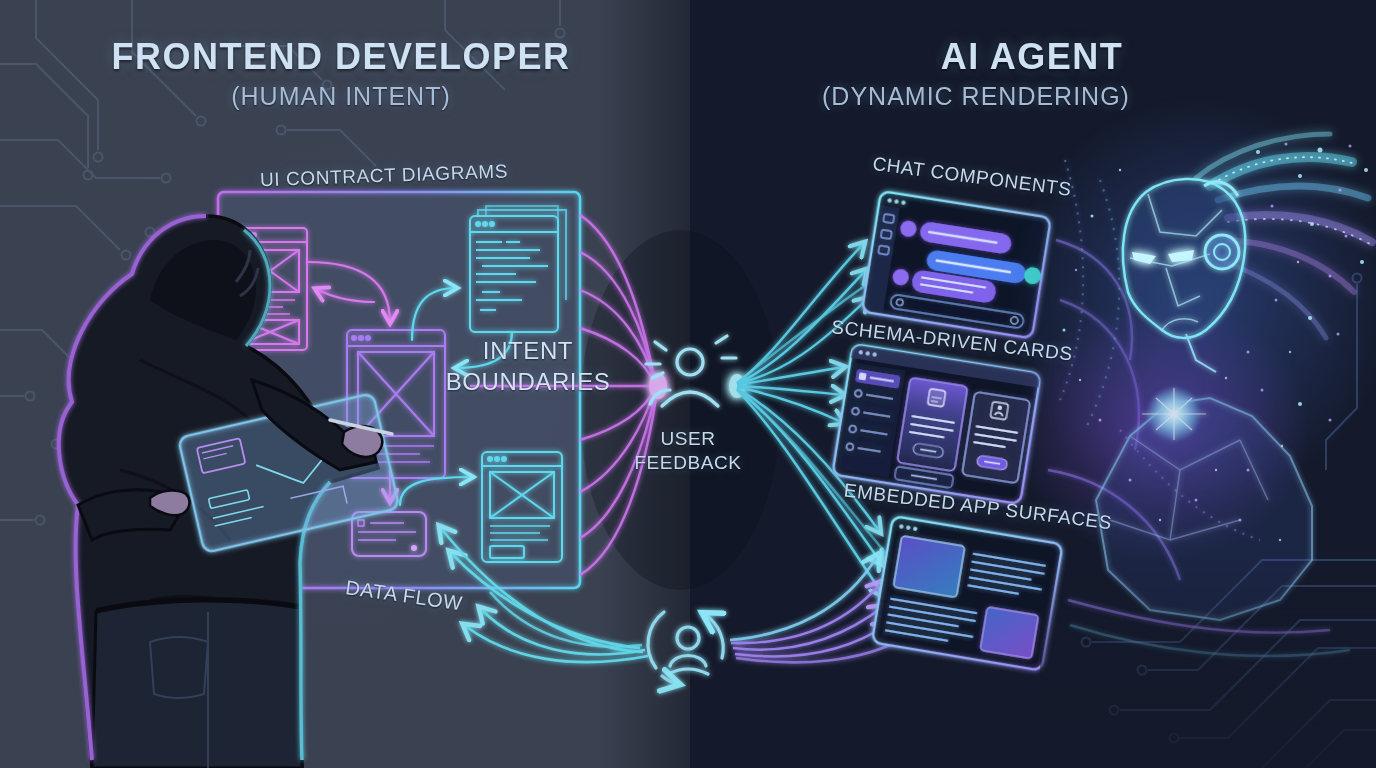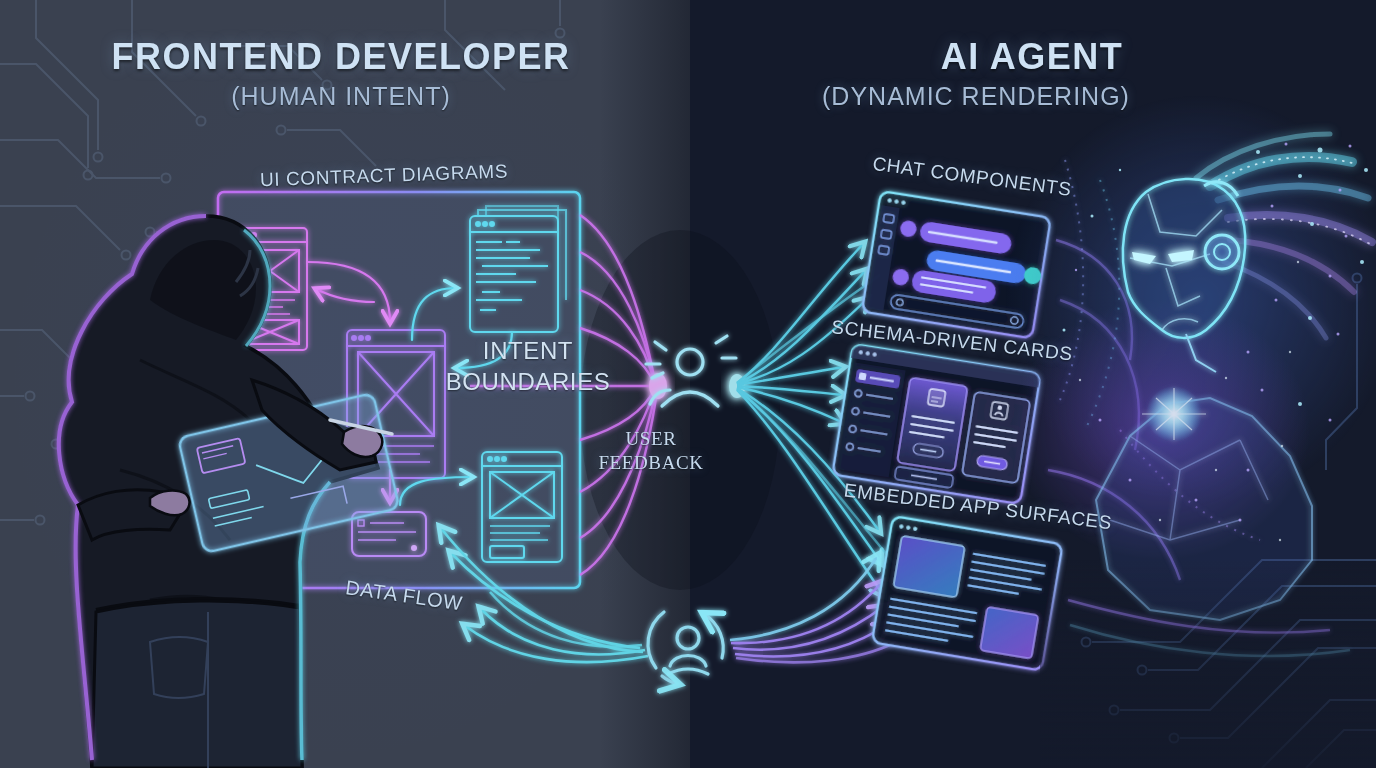--- a/index.html
+++ b/index.html
@@ -489,20 +489,20 @@
 <div class="label subtitle" style="left:341px;top:96px;">(HUMAN INTENT)</div>
 
 <div class="label title" style="left:1032px;top:57px;">AI AGENT</div>
 <div class="label subtitle" style="left:976px;top:96px;">(DYNAMIC RENDERING)</div>
 
 <div class="label" style="left:384px;top:176px;--r:-2deg;">UI CONTRACT DIAGRAMS</div>
 <div class="label" style="left:512px;top:367px;font-size:24px;color:#d3e3f2;margin-left:16px;">INTENT
 BOUNDARIES</div>
 <div class="label" style="left:404px;top:596px;--r:8deg;font-size:20px;">DATA FLOW</div>
 
-<div class="label" style="left:651px;top:451px;font-family:Liberation Serif, serif;">USER
+<div class="label" style="left:688px;top:451px;">USER
 FEEDBACK</div>
 
 <div class="label" style="left:972px;top:177px;--r:7.5deg;">CHAT COMPONENTS</div>
 <div class="label" style="left:952px;top:341px;--r:6.5deg;">SCHEMA-DRIVEN CARDS</div>
 <div class="label" style="left:978px;top:507px;--r:7deg;">EMBEDDED APP SURFACES</div>
 
 </div>
 
 </body></html>

